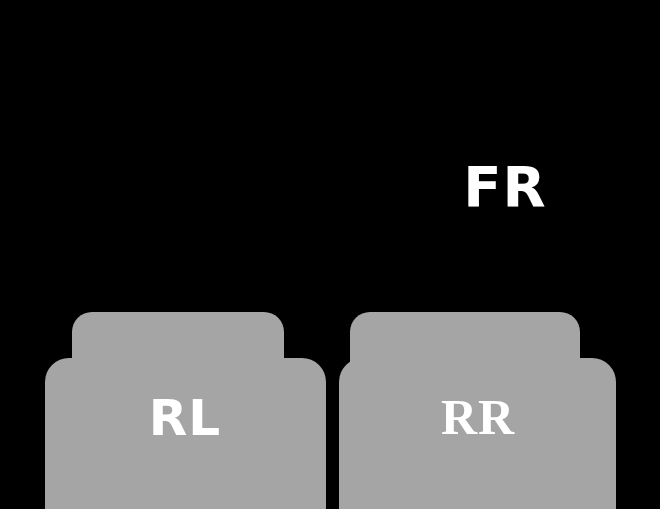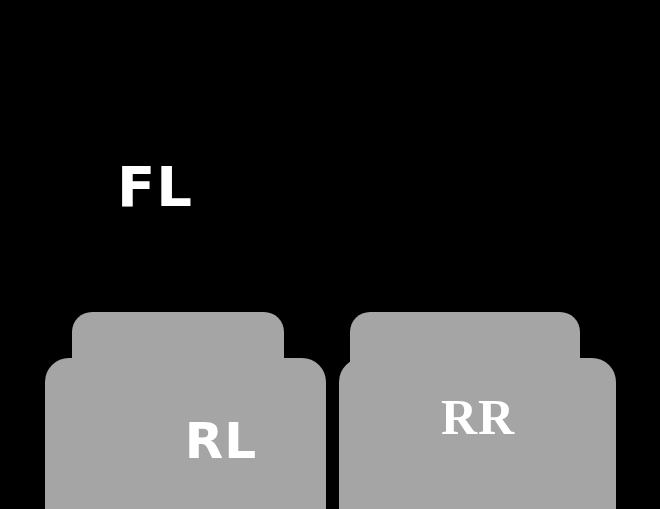--- a/index.html
+++ b/index.html
@@ -38,27 +38,27 @@
   .mat-part {
     position: absolute;
     background: var(--mat, #a5a5a5);
   }
 </style>
 </head>
 <body>
 
 <div class="stage">
 
-  <div class="mat-label front-label" style="left:155px; top:186px;">FL</div>
 
+  <div class="mat-label front-label" style="left:505px; top:186px;">FR</div>
 
   <div>
     <div class="mat-part" style="left:72px; top:312px; width:212px; height:86px; border-radius:20px;"></div>
     <div class="mat-part" style="left:45px; top:358px; width:281px; height:151px; border-radius:24px 24px 0 0;"></div>
-    <div class="mat-label rear-label" style="left:185px; top:441px;margin-left:36px;">RL</div>
+    <div class="mat-label rear-label" style="left:185px; top:418px;">RL</div>
   </div>
 
   <div>
     <div class="mat-part" style="left:350px; top:312px; width:230px; height:86px; border-radius:20px;"></div>
     <div class="mat-part" style="left:339px; top:358px; width:277px; height:151px; border-radius:24px 24px 0 0;"></div>
     <div class="mat-label rear-label" style="left:478px; top:417px;font-family:Liberation Serif, serif;">RR</div>
   </div>
 
 </div>
 

